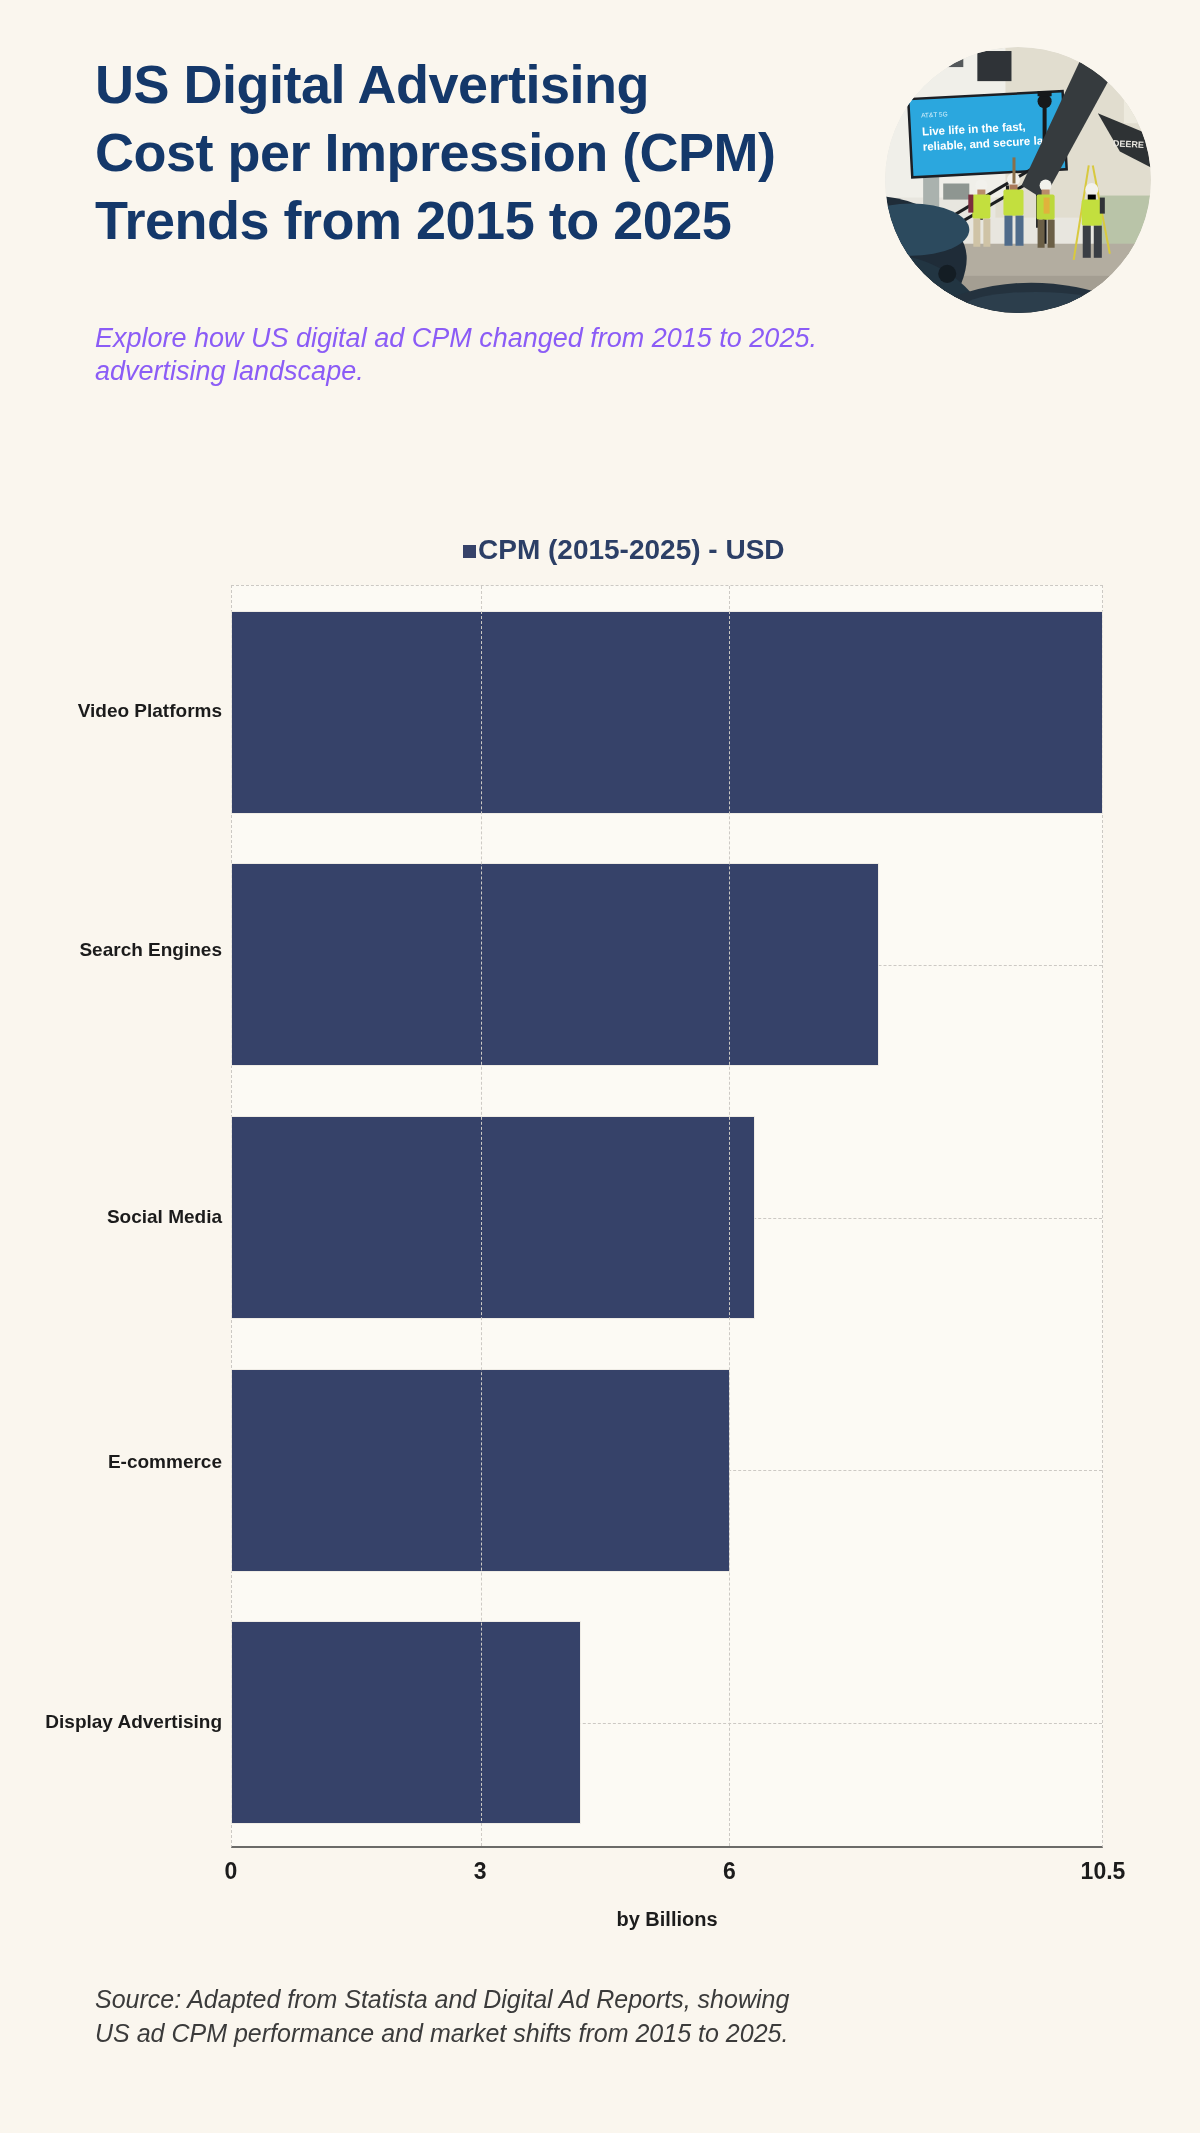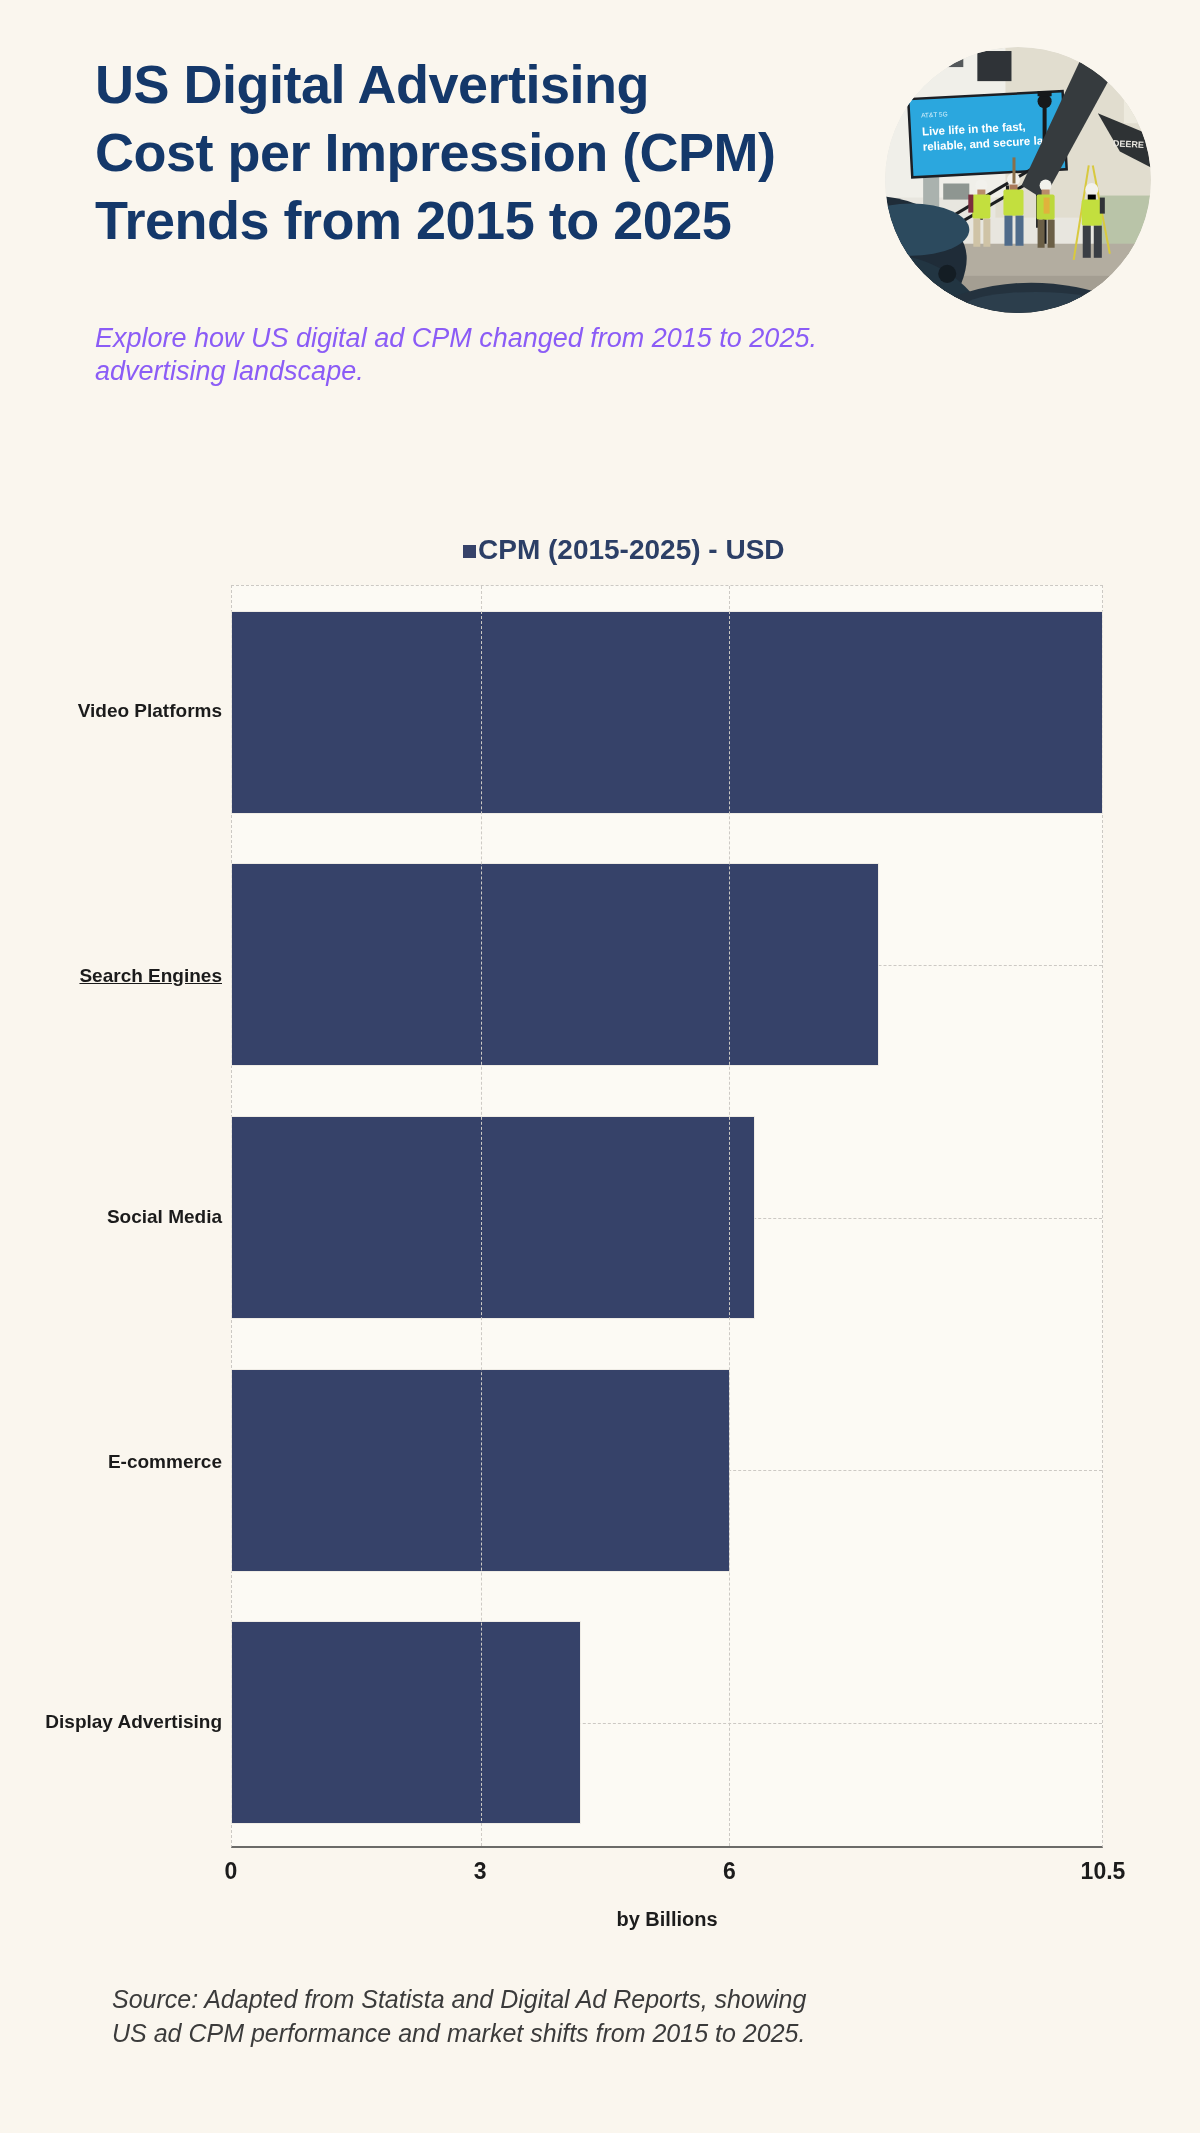--- a/index.html
+++ b/index.html
@@ -33,21 +33,21 @@
   .ylab{position:absolute;right:0;width:222px;text-align:right;color:#1b1b1b;
         font-size:19px;font-weight:700;line-height:26px;}
   .xticks{position:absolute;left:231px;top:1858px;width:872px;height:30px;}
   .xtick{position:absolute;width:90px;text-align:center;color:#1c1c1c;font-size:23px;font-weight:700;}
   .xlabel{position:absolute;left:231px;top:1908px;width:872px;text-align:center;
           color:#1c1c1c;font-size:20px;font-weight:700;}
 
   
   .source{position:absolute;left:95px;top:1982px;margin:0;color:#3b3b3b;
           font-style:italic;font-size:25px;line-height:34px;}
-  .source span{display:block;margin-left:17px;}
+  .source span{display:block;}
   .logo-box{position:absolute;left:862px;top:1973px;width:277px;height:92px;
             background:#9b9b9b;border:3px solid #a9c6e0;box-sizing:border-box;
             display:flex;align-items:center;justify-content:center;}
   .logo-text{color:#ffffff;font-size:31px;font-weight:700;letter-spacing:3px;}
 </style>
 </head>
 <body>
 
 <div class="page">
 
@@ -165,21 +165,21 @@
       <div class="bar" style="top: 531px; width: 60%; background: rgb(54, 66, 105);"></div>
       <div class="hgrid" style="top: 884.1px;"></div>
       <div class="bar" style="top: 783.6px; width: 57.1429%; background: rgb(54, 66, 105);"></div>
       <div class="hgrid" style="top: 1136.7px;"></div>
       <div class="bar" style="top: 1036.2px; width: 40%; background: rgb(54, 66, 105);"></div>
       <div class="vgrid" style="left: 28.5714%;"></div>
       <div class="vgrid" style="left: 57.1429%;"></div>
     </div>
   <div class="ylabels" id="ylabels">
       <div class="ylab" style="top: 113.3px;">Video Platforms</div>
-      <div class="ylab" style="top: 378px; text-decoration: underline;">Search Engines</div>
+      <div class="ylab" style="top: 352px;">Search Engines</div>
       <div class="ylab" style="top: 618.5px; padding-left: 40px;">Social Media</div>
       <div class="ylab" style="top: 864px;">E-commerce</div>
       <div class="ylab" style="top: 1123.7px;">Display Advertising</div>
     </div>
   <div class="xticks" id="xticks">
       <span class="xtick" style="left: -45px;">0</span>
       <span class="xtick" style="left: 204.143px;">3</span>
       <span class="xtick" style="left: 453.286px;">6</span>
       <span class="xtick" style="left: 827px;">10.5</span>
     </div>

